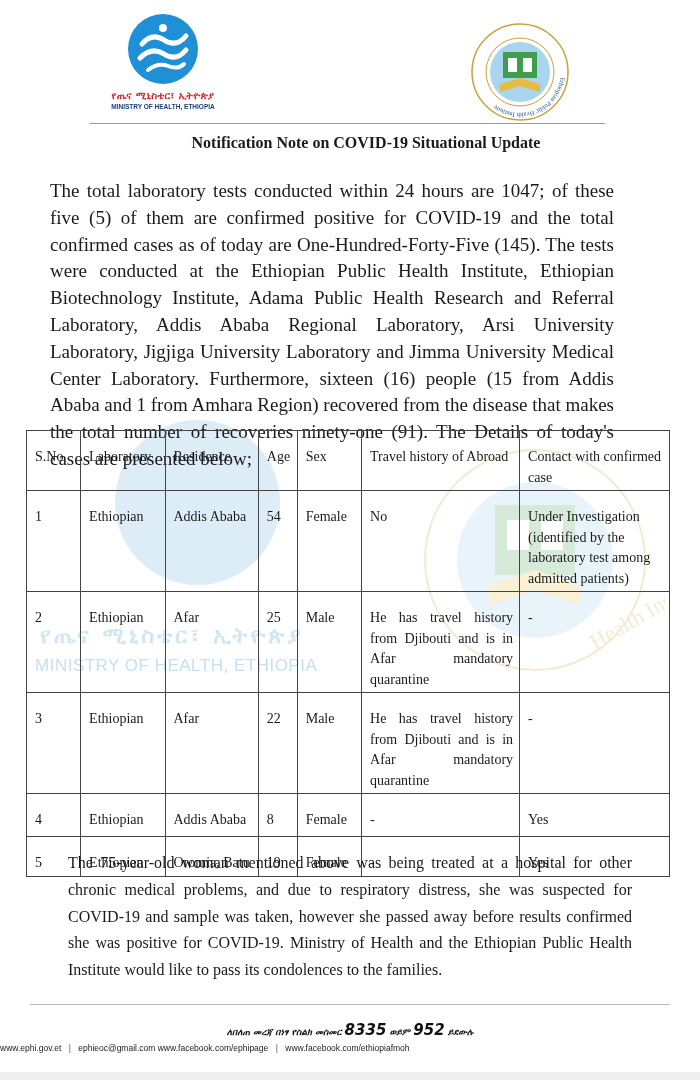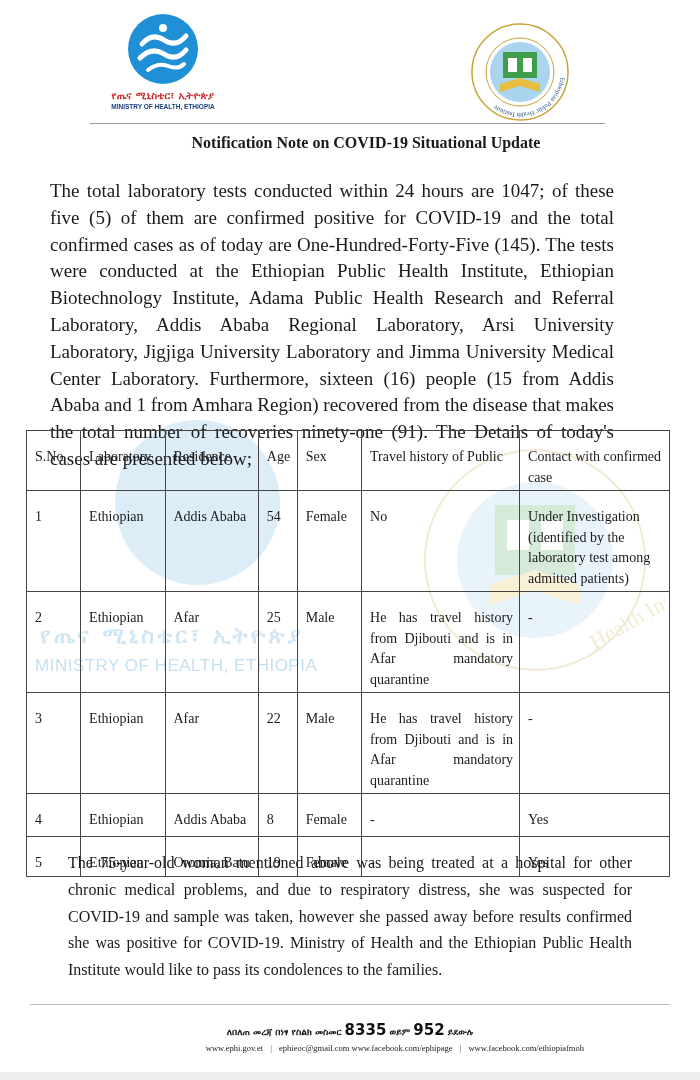--- a/index.html
+++ b/index.html
@@ -50,23 +50,23 @@
   .wm-moh-amharic { position: absolute; left: 40px; top: 623px; font-family: "DejaVu Sans", sans-serif; font-size: 22px; font-weight: bold; color: #2c8fd4; opacity: 0.22; letter-spacing: 3px; }
   .wm-moh-english { position: absolute; left: 35px; top: 656px; font-family: "Liberation Sans", sans-serif; font-size: 17px; color: #2c8fd4; opacity: 0.28; letter-spacing: 0.5px; }
   .wm-ephi { position: absolute; left: 395px; top: 440px; width: 270px; height: 240px; opacity: 0.22; }
 
   .para2 {
     position: absolute; left: 68px; top: 850px; width: 564px;
     font-size: 16px; line-height: 26.8px; text-align: justify;
   }
 
   .footer-rule { position: absolute; left: 30px; top: 1004px; width: 640px; height: 1px; background: #bbb; }
-  .footer-line1 { position: absolute; left: 0; top: 1021px; width: 700px; text-align: center; font-family: "DejaVu Sans", sans-serif; font-size: 9px; font-weight: bold; color: #111; }
+  .footer-line1 { position: absolute; left: 0; top: 1021px; width: 700px; text-align: center; font-family: "DejaVu Sans", sans-serif; font-size: 9px; font-weight: bold; color: #111; font-style: italic; }
   .footer-line1 .big { font-size: 15px; font-weight: bold; }
-  .footer-line2 { position: absolute; left: 0; top: 1043px; width: 584px; text-align: right; font-family: Liberation Serif, serif; font-size: 8.5px; color: #222; }
+  .footer-line2 { position: absolute; left: 0; top: 1043px; width: 584px; text-align: left; font-family: Liberation Sans, sans-serif; font-size: 8.5px; color: #222; }
   .footer-line2 .sep { margin: 0 5px; color: #555; }
   .bottom-band { position: absolute; left: 0; top: 1072px; width: 700px; height: 8px; background: #eeeeee; }
 </style>
 </head>
 <body>
 
 <div class="page">
 
   <div class="wm-moh"></div>
   <div class="wm-moh-amharic">የጤና ሚኒስቴር፣ ኢትዮጵያ</div>
@@ -113,21 +113,21 @@
   <div class="para1">The total laboratory tests conducted within 24 hours are 1047; of these five (5) of them are confirmed positive for COVID-19 and the total confirmed cases as of today are One-Hundred-Forty-Five (145). The tests were conducted at the Ethiopian Public Health Institute, Ethiopian Biotechnology Institute, Adama Public Health Research and Referral Laboratory, Addis Ababa Regional Laboratory, Arsi University Laboratory, Jigjiga University Laboratory and Jimma University Medical Center Laboratory. Furthermore, sixteen (16) people (15 from Addis Ababa and 1 from Amhara Region) recovered from the disease that makes the total number of recoveries ninety-one (91). The Details of today's cases are presented below;</div>
 
   <table class="case-table">
     <thead>
       <tr>
         <th class="col-sno">S.No</th>
         <th class="col-cit">Laboratory</th>
         <th class="col-res">Residence</th>
         <th class="col-age">Age</th>
         <th class="col-sex">Sex</th>
-        <th class="col-travel" style="text-align:justify;">Travel history of Public</th>
+        <th class="col-travel" style="text-align:justify;">Travel history of Abroad</th>
         <th class="col-contact" style="text-align:left;">Contact with confirmed case</th>
       </tr>
     </thead>
     <tbody>
       <tr class="r1">
         <td>1</td>
         <td>Ethiopian</td>
         <td>Addis Ababa</td>
         <td>54</td>
         <td>Female</td>

